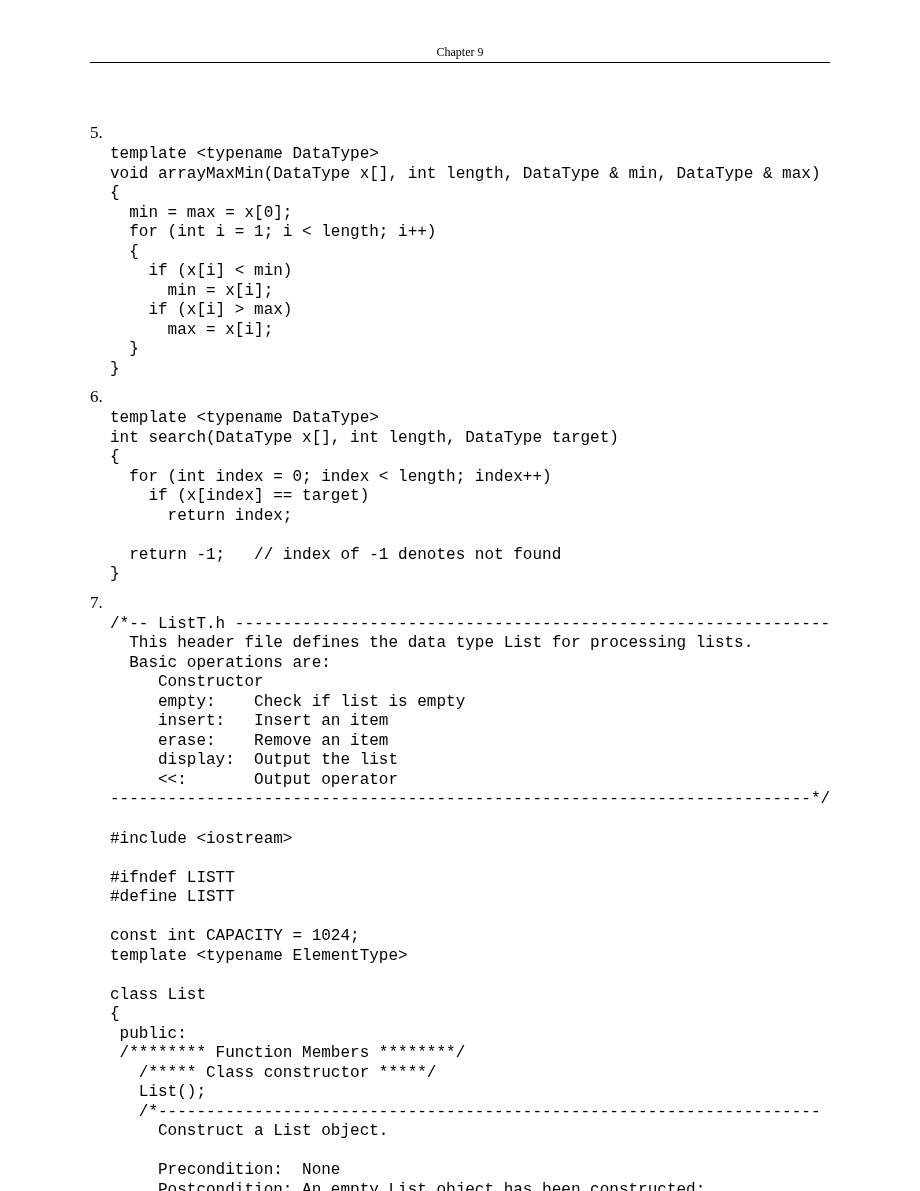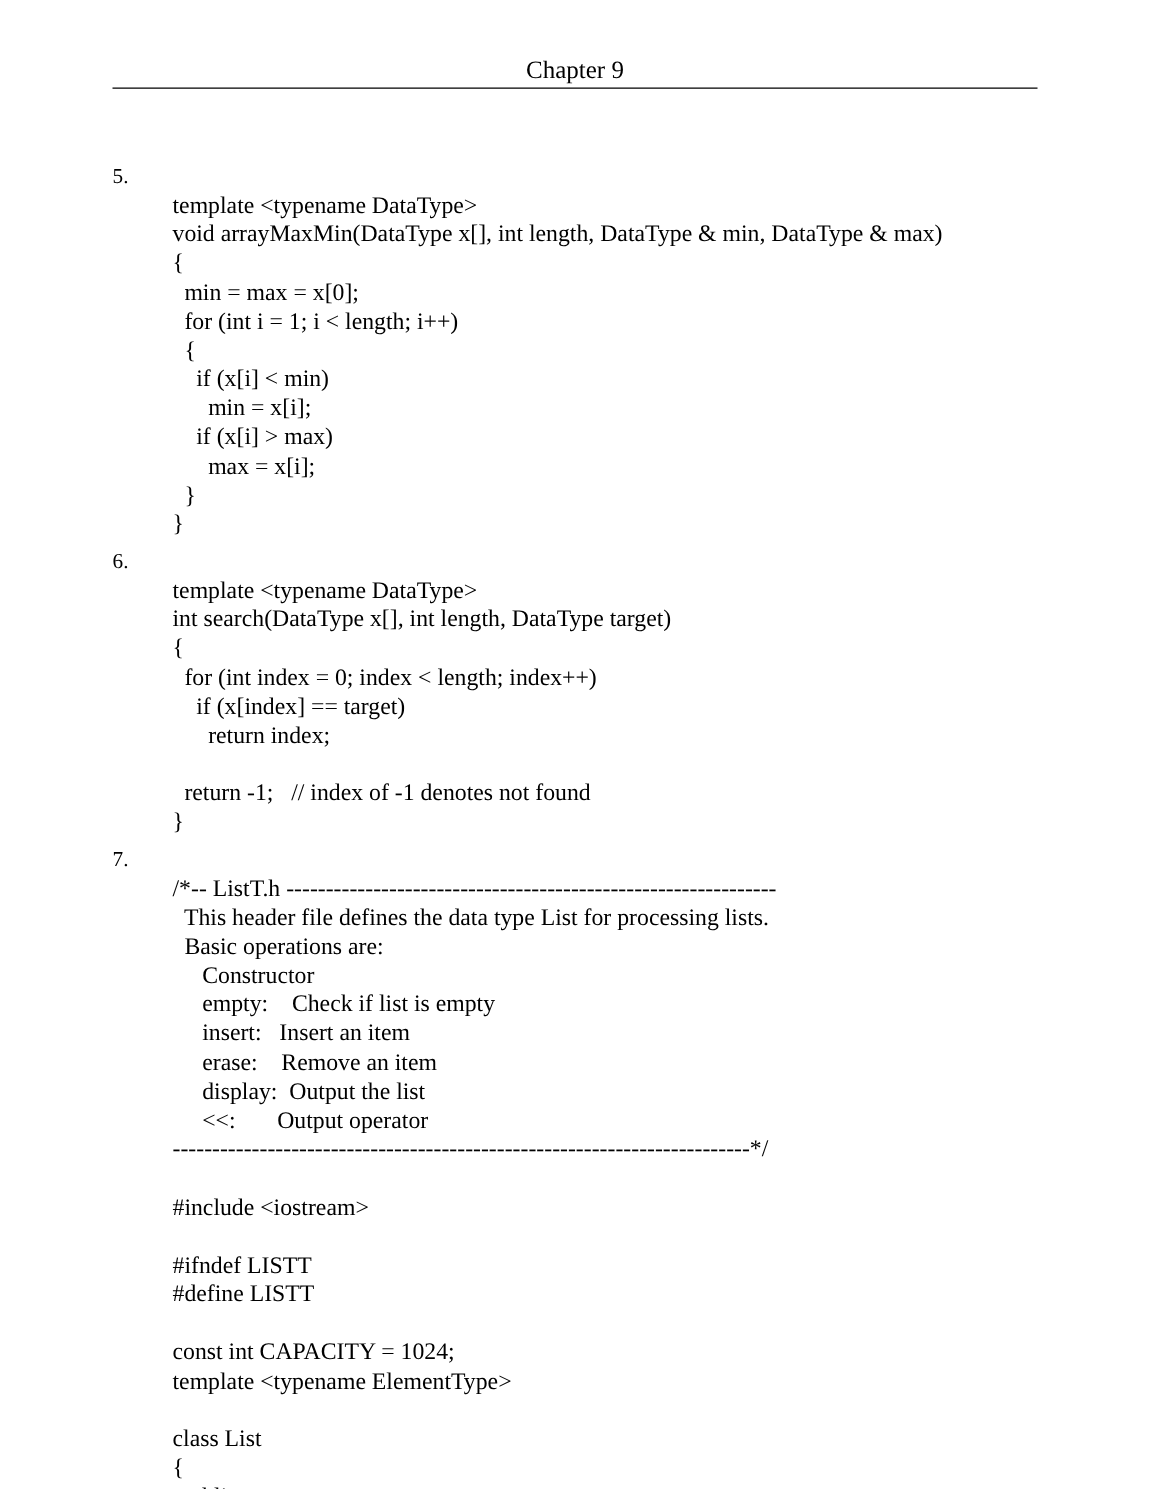--- a/index.html
+++ b/index.html
@@ -12,36 +12,36 @@
   }
   .page {
     width: 920px;
     padding: 45px 90px 40px 90px;
     box-sizing: border-box;
     position: relative;
     min-height: 1191px;
   }
   .header {
     text-align: center;
-    font-size: 20px;
+    font-size: 12px;
     padding-bottom: 2px;
     border-bottom: 1px solid #000;
     margin-bottom: 60px;
   }
   .item-num {
     font-family: "Times New Roman", Times, serif;
     font-size: 17px;
     margin-bottom: 2px;
   }
   pre.code {
-    font-family: Liberation Serif, serif;
-    font-size: 19px;
+    font-family: Liberation Mono, monospace;
+    font-size: 16px;
     line-height: 1.22;
     white-space: pre;
-    margin: 0 0 8px 48px;
+    margin: 0 0 8px 20px;
   }
   .footer {
     position: absolute;
     bottom: 38px;
     left: 0;
     width: 100%;
     text-align: center;
     font-size: 16px;
   }
 </style>

